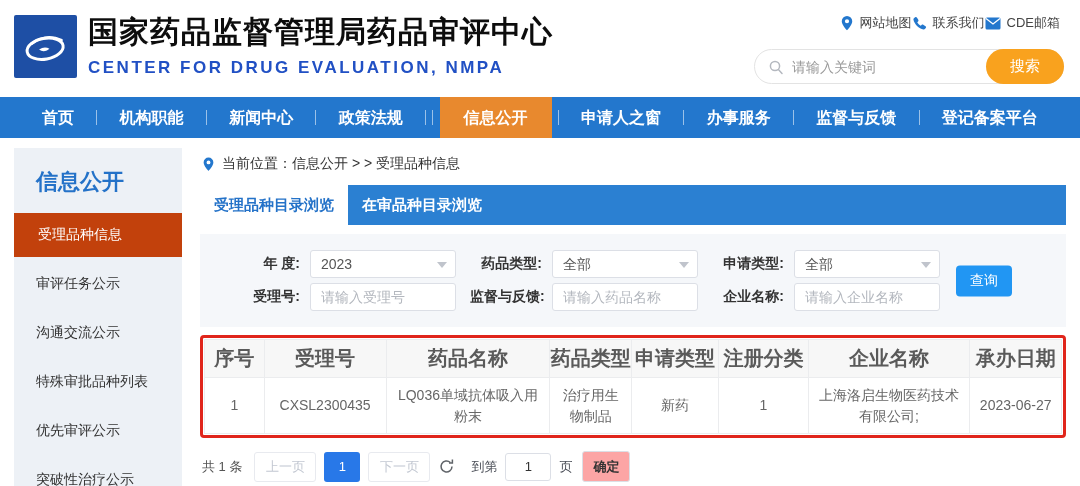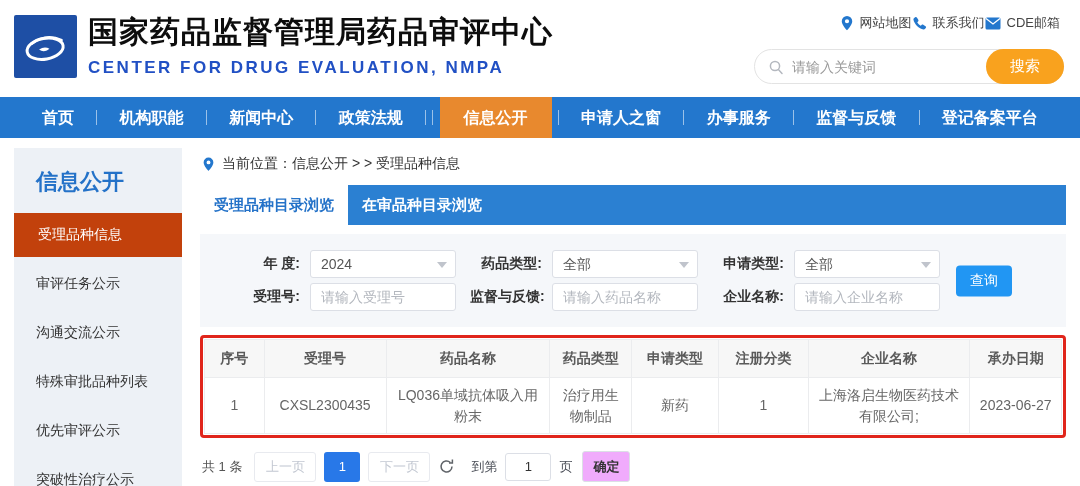--- a/index.html
+++ b/index.html
@@ -60,38 +60,38 @@
   .finput { width:146px; height:28px; background:#fff; border:1px solid #dcdfe6; border-radius:3px;
     font-size:14px; color:#333; padding:0 10px; outline:none; font-family:inherit; }
   .finput::placeholder { color:#b3b7be; }
   .query-btn { position:absolute; right:54px; top:50%; transform:translateY(-50%);
     width:56px; height:31px; background:#2196f3; color:#fff; border:none; border-radius:4px;
     font-size:14px; cursor:pointer; font-family:inherit; }
 
   
   .table-wrap { margin-top:8px; border:3px solid #e0251b; border-radius:4px; background:#fff; padding:1px; }
   table { width:100%; border-collapse:collapse; }
-  th { background:#f7f7f7; font-size:14px; font-weight:600; color:#5a5a5a; height:38px; border:1px solid #ebecee; }
+  th { background:#f7f7f7; font-size:20px; font-weight:600; color:#5a5a5a; height:38px; border:1px solid #ebecee; }
   td { font-size:14px; color:#666; text-align:center; height:56px; border:1px solid #ebecee; padding:4px 9px; line-height:1.45; }
   .col-0{width:60px;} .col-1{width:122px;} .col-2{width:165px;} .col-3{width:82px;}
   .col-4{width:88px;} .col-5{width:90px;} .col-6{width:163px;} .col-7{width:92px;}
 
   
   .pagination { display:flex; align-items:center; margin:13px 0 0 2px; font-size:13px; color:#5f6368; }
   .pg-total { margin-right:12px; color:#555; }
   .pg-btn { min-width:62px; height:30px; background:#fff; border:1px solid #e8eaef; border-radius:3px;
     color:#c3c8d2; font-size:13px; margin-right:8px; cursor:default; font-family:inherit; }
   .pg-page { min-width:36px; height:30px; background:#2878e8; border:none; border-radius:3px;
     color:#fff; font-size:13px; margin-right:8px; cursor:pointer; font-family:inherit; }
   .pg-size { display:flex; align-items:center; gap:6px; height:30px; border:1px solid #dcdfe6;
     border-radius:3px; background:#fff; color:#4a4e57; padding:0 9px; margin:0 14px 0 6px; cursor:pointer; }
   .pg-refresh { margin-right:16px; cursor:pointer; display:flex; align-items:center; }
   .pg-goto-input { width:46px; height:28px; border:1px solid #dcdfe6; border-radius:3px; text-align:center;
     font-size:13px; color:#333; margin:0 8px; outline:none; font-family:inherit; }
-  .pg-confirm { width:48px; height:31px; background:#f0abfc; border:1px solid #dcdfe6; border-radius:3px;
+  .pg-confirm { width:48px; height:31px; background:#fca5a5; border:1px solid #dcdfe6; border-radius:3px;
     color:#333; font-size:13px; font-weight:600; margin-left:10px; cursor:pointer; font-family:inherit; }
   .pg-goto-label { color:#4a4e57; }
 </style>
 </head>
 <body>
 
 <div>
 
   <header class="header">
     <div class="logo">
@@ -184,21 +184,21 @@
       <div class="tabbar">
         <div class="tab active">受理品种目录浏览</div>
         <div class="tab">在审品种目录浏览</div>
       </div>
 
       <div class="filter-panel">
         <div class="filter-row">
           <div class="fgroup">
             <span class="flabel">年 度:</span>
             <div class="fselect">
-              <span>2024</span>
+              <span>2023</span>
               <span class="caret"></span>
             </div>
           </div>
           <div class="fgroup">
             <span class="flabel">药品类型:</span>
             <div class="fselect">
               <span>全部</span>
               <span class="caret"></span>
             </div>
           </div>

